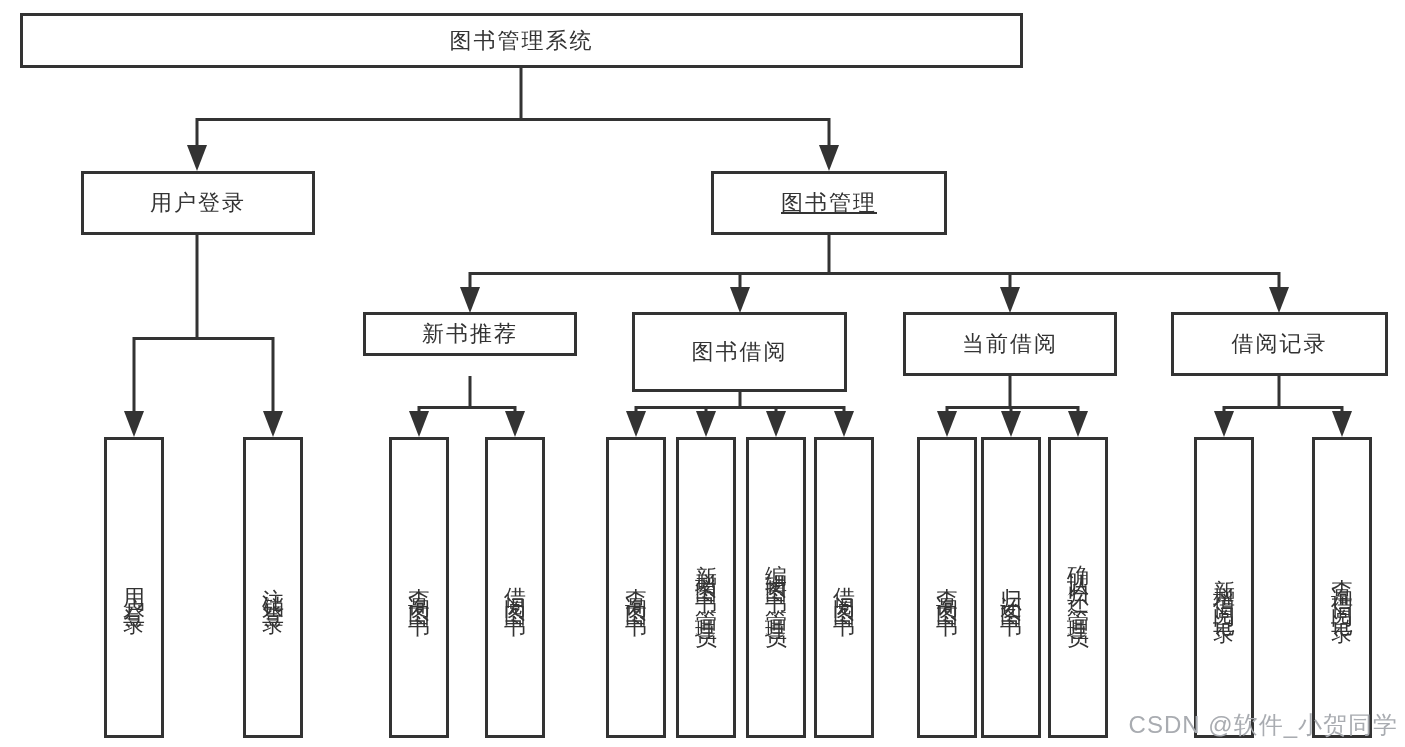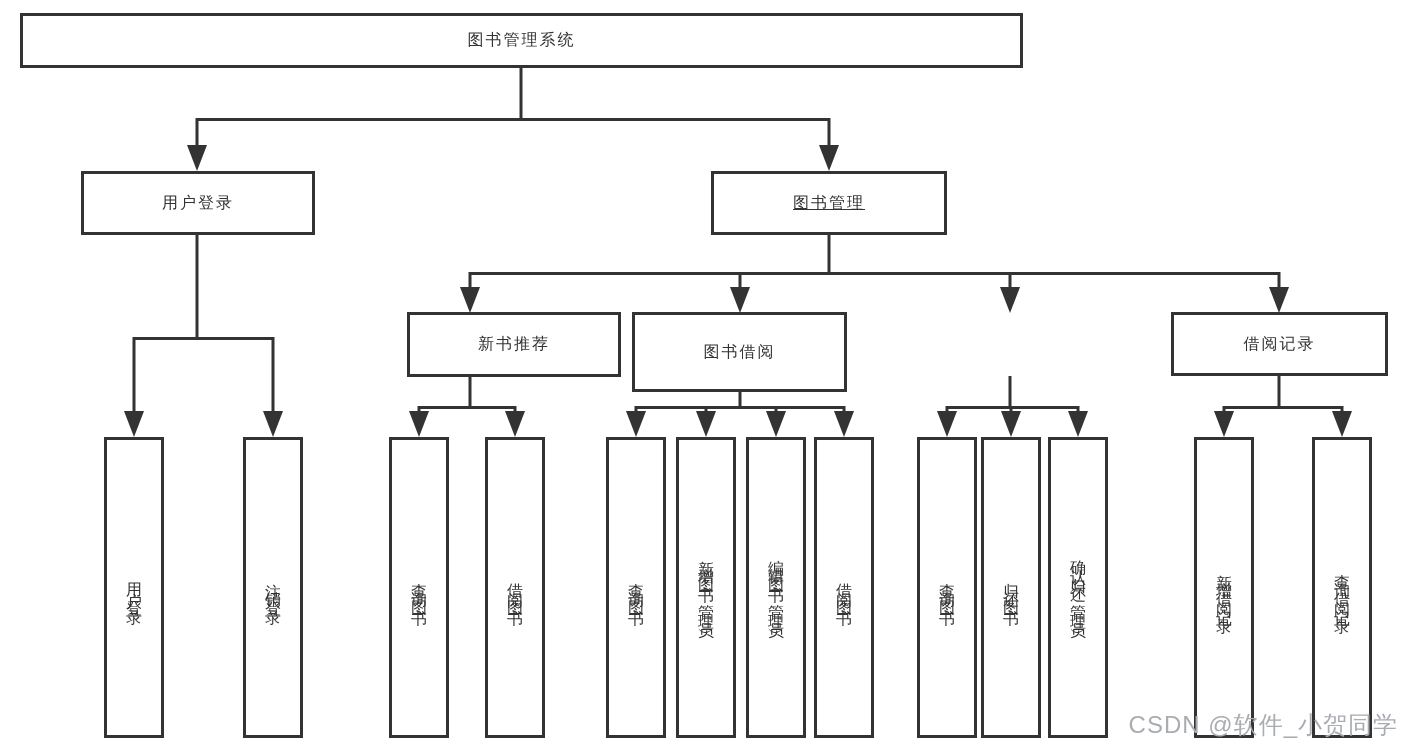--- a/index.html
+++ b/index.html
@@ -7,21 +7,21 @@
   }
   html,body{margin:0;padding:0;background:var(--bg);}
   body{font-family:"Liberation Sans","DejaVu Sans",sans-serif;}
   #canvas{position:relative;width:1405px;height:747px;background:var(--bg);overflow:hidden;}
   #connectors{position:absolute;left:0;top:0;width:1405px;height:747px;}
   #connectors path{stroke:var(--line);stroke-width:3;fill:none;}
   #connectors polygon{fill:var(--line);stroke:none;}
   .box{
     position:absolute;box-sizing:border-box;background:var(--bg);
     border:3px solid var(--line);display:flex;align-items:center;justify-content:center;
-    color:var(--text);font-size:16px;letter-spacing:1px;
+    color:var(--text);font-size:22px;letter-spacing:1px;
   }
   .box .hlabel{white-space:nowrap;letter-spacing:2px;}
   .box .vlabel{
     writing-mode:vertical-rl;text-orientation:mixed;
     letter-spacing:9px;line-height:1;white-space:nowrap;
   }
   .leaf{top:437px;height:301px;width:60px;}
   .watermark{
     position:absolute;top:709px;right:7px;color:var(--watermark);
     font-size:24px;letter-spacing:1px;white-space:nowrap;
@@ -84,25 +84,28 @@
     <span class="hlabel">图书管理系统</span>
   </div>
 
   <div class="box" style="left:81px;top:171px;width:234px;height:64px;">
     <span class="hlabel">用户登录</span>
   </div>
   <div class="box" style="left:711px;top:171px;width:236px;height:64px;text-decoration:underline;">
     <span class="hlabel">图书管理</span>
   </div>
 
-  <div class="box" style="left:363px;top:312px;width:214px;height:65px;margin-left:44px;">
+  <div class="box" style="left:363px;top:312px;width:214px;height:44px;">
     <span class="hlabel">新书推荐</span>
   </div>
   <div class="box" style="left:632px;top:312px;width:215px;height:80px;">
     <span class="hlabel">图书借阅</span>
+  </div>
+  <div class="box" style="left:903px;top:312px;width:214px;height:64px;">
+    <span class="hlabel">当前借阅</span>
   </div>
   <div class="box" style="left:1171px;top:312px;width:217px;height:64px;">
     <span class="hlabel">借阅记录</span>
   </div>
 
   <div class="box leaf" style="left:104px;">
     <span class="vlabel">用户登录</span>
   </div>
   <div class="box leaf" style="left:243px;">
     <span class="vlabel">注销登录</span>

